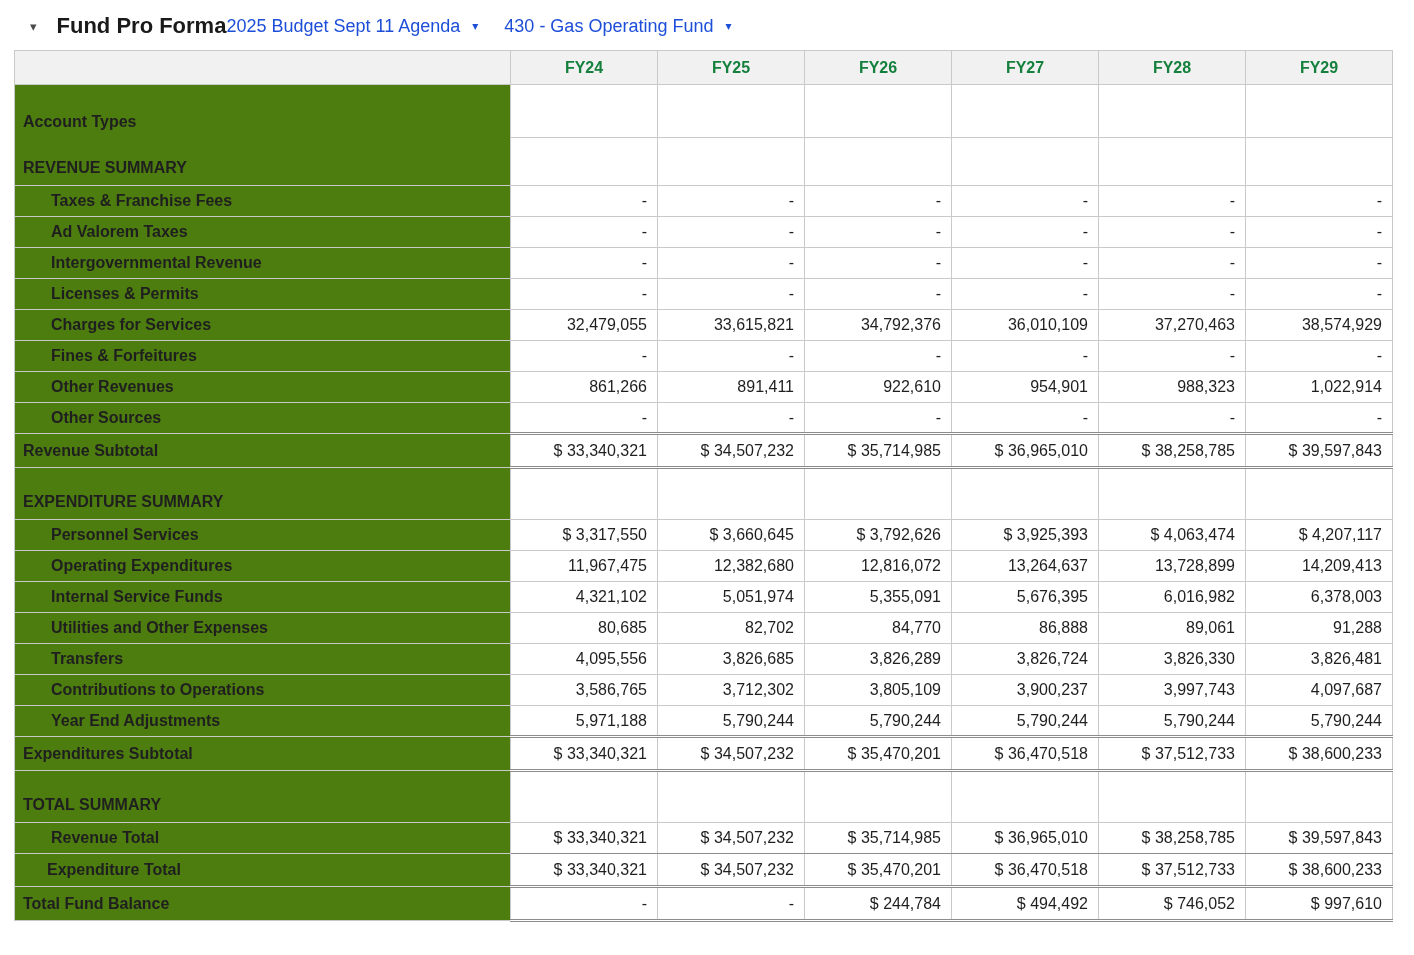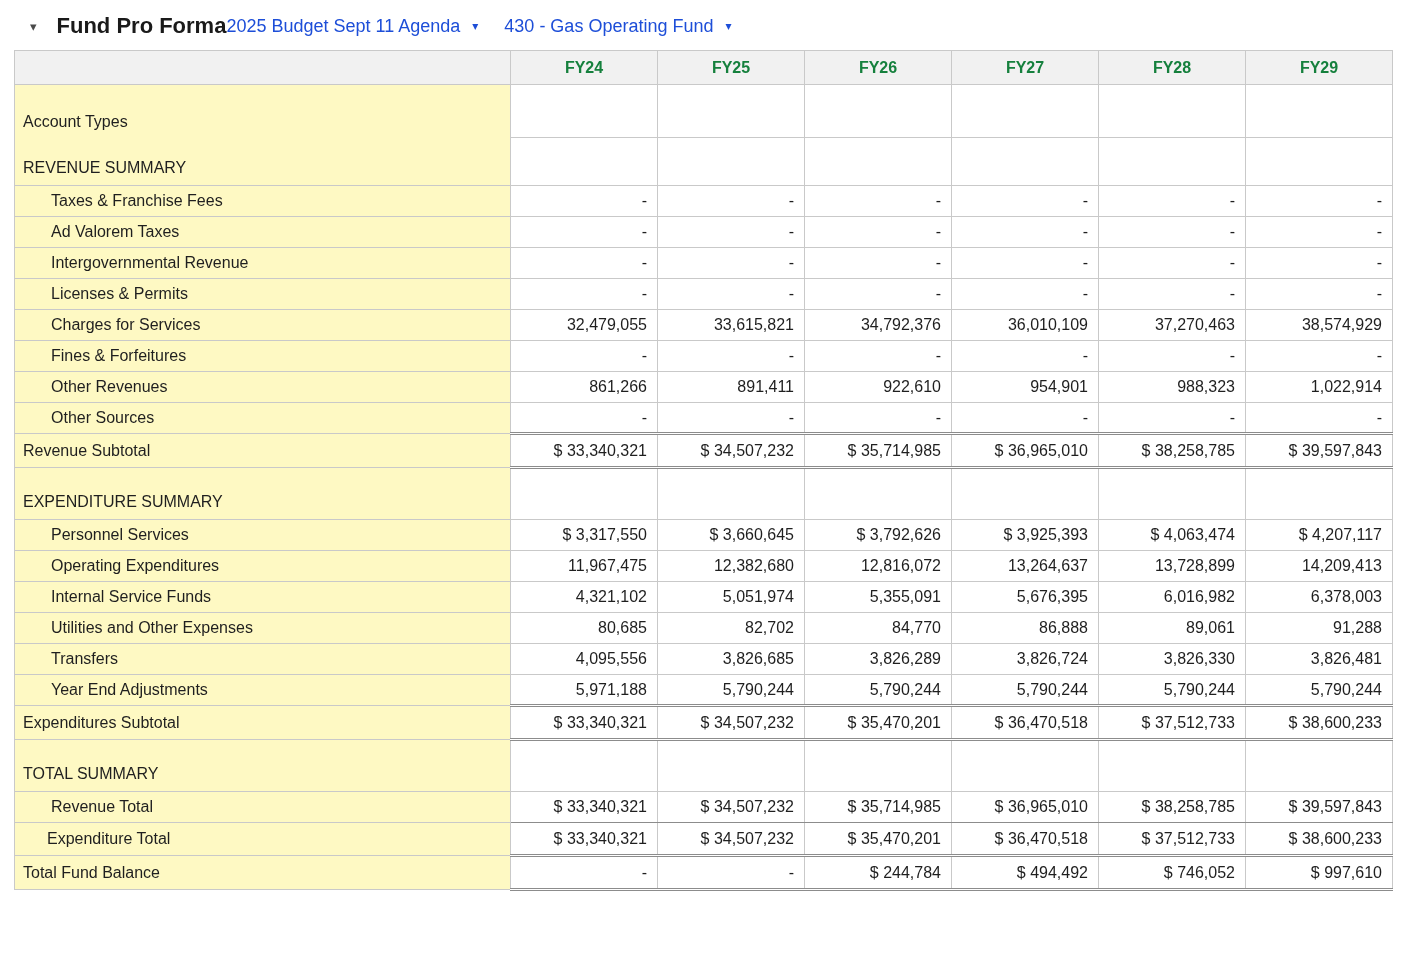--- a/index.html
+++ b/index.html
@@ -30,21 +30,21 @@
     width:1378px;font-size:16px;
   }
   col.c-label{width:496px;}
   col.c-val{width:147px;}
   th,td{border:1px solid #c9c9c9;box-sizing:border-box;overflow:hidden;white-space:nowrap;}
   thead th{
     background:#f1f1f1;font-weight:700;height:34px;
     text-align:center;color:#15803d;
   }
   td.label{
-    background:#fef9c3;font-weight:400;text-align:left;
+    background:#4d7c0f;font-weight:700;text-align:left;
     padding:0 4px 0 8px;vertical-align:middle;
   }
   td.val{
     background:#ffffff;text-align:right;font-weight:400;
     padding:0 10px 0 4px;vertical-align:middle;
   }
   
   tr.r-item{height:31px;}
   tr.r-item td.label{padding-left:36px;}
   tr.r-spacer-a{height:53px;}
@@ -261,20 +261,29 @@
         <tr class="r-item">
           <td class="label">Transfers</td>
           <td class="val">4,095,556</td>
           <td class="val">3,826,685</td>
           <td class="val">3,826,289</td>
           <td class="val">3,826,724</td>
           <td class="val">3,826,330</td>
           <td class="val">3,826,481</td>
         </tr>
         <tr class="r-item">
+          <td class="label">Contributions to Operations</td>
+          <td class="val">3,586,765</td>
+          <td class="val">3,712,302</td>
+          <td class="val">3,805,109</td>
+          <td class="val">3,900,237</td>
+          <td class="val">3,997,743</td>
+          <td class="val">4,097,687</td>
+        </tr>
+        <tr class="r-item">
           <td class="label">Year End Adjustments</td>
           <td class="val">5,971,188</td>
           <td class="val">5,790,244</td>
           <td class="val">5,790,244</td>
           <td class="val">5,790,244</td>
           <td class="val">5,790,244</td>
           <td class="val">5,790,244</td>
         </tr>
         <tr class="r-subtotal">
           <td class="label">Expenditures Subtotal</td>

